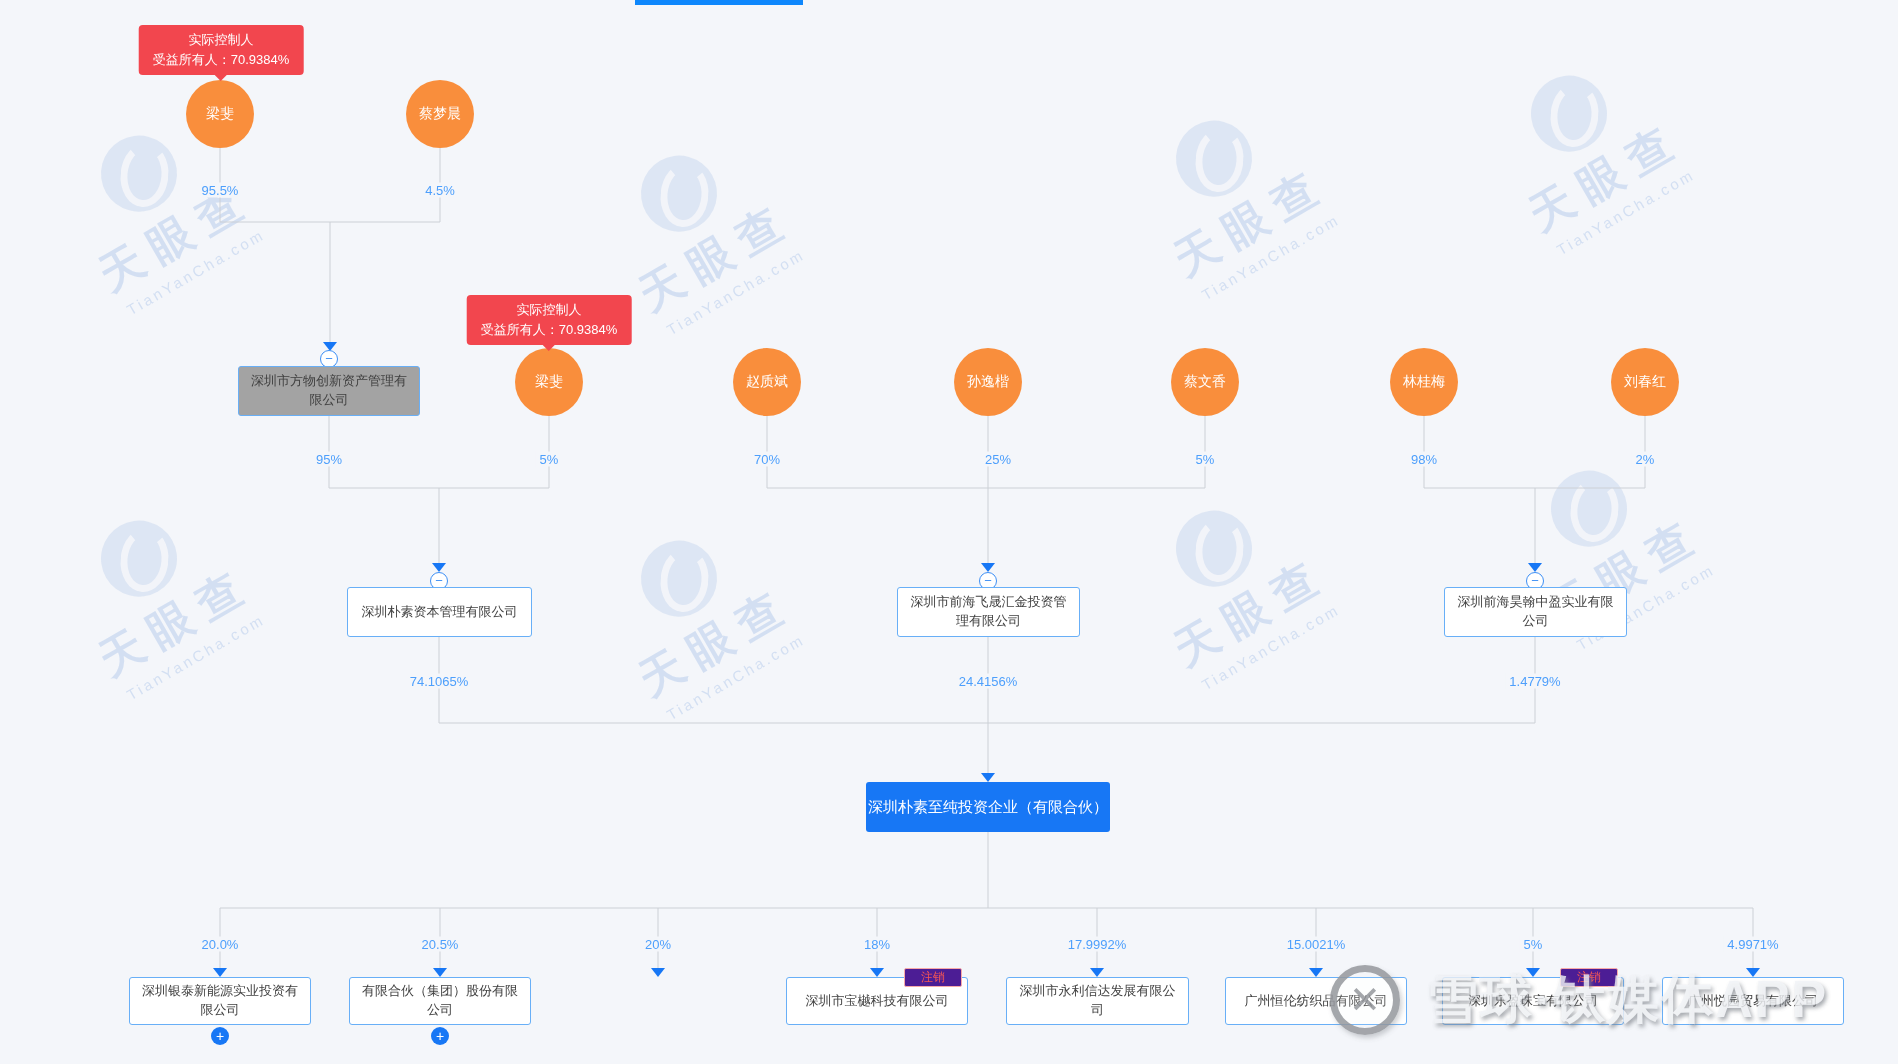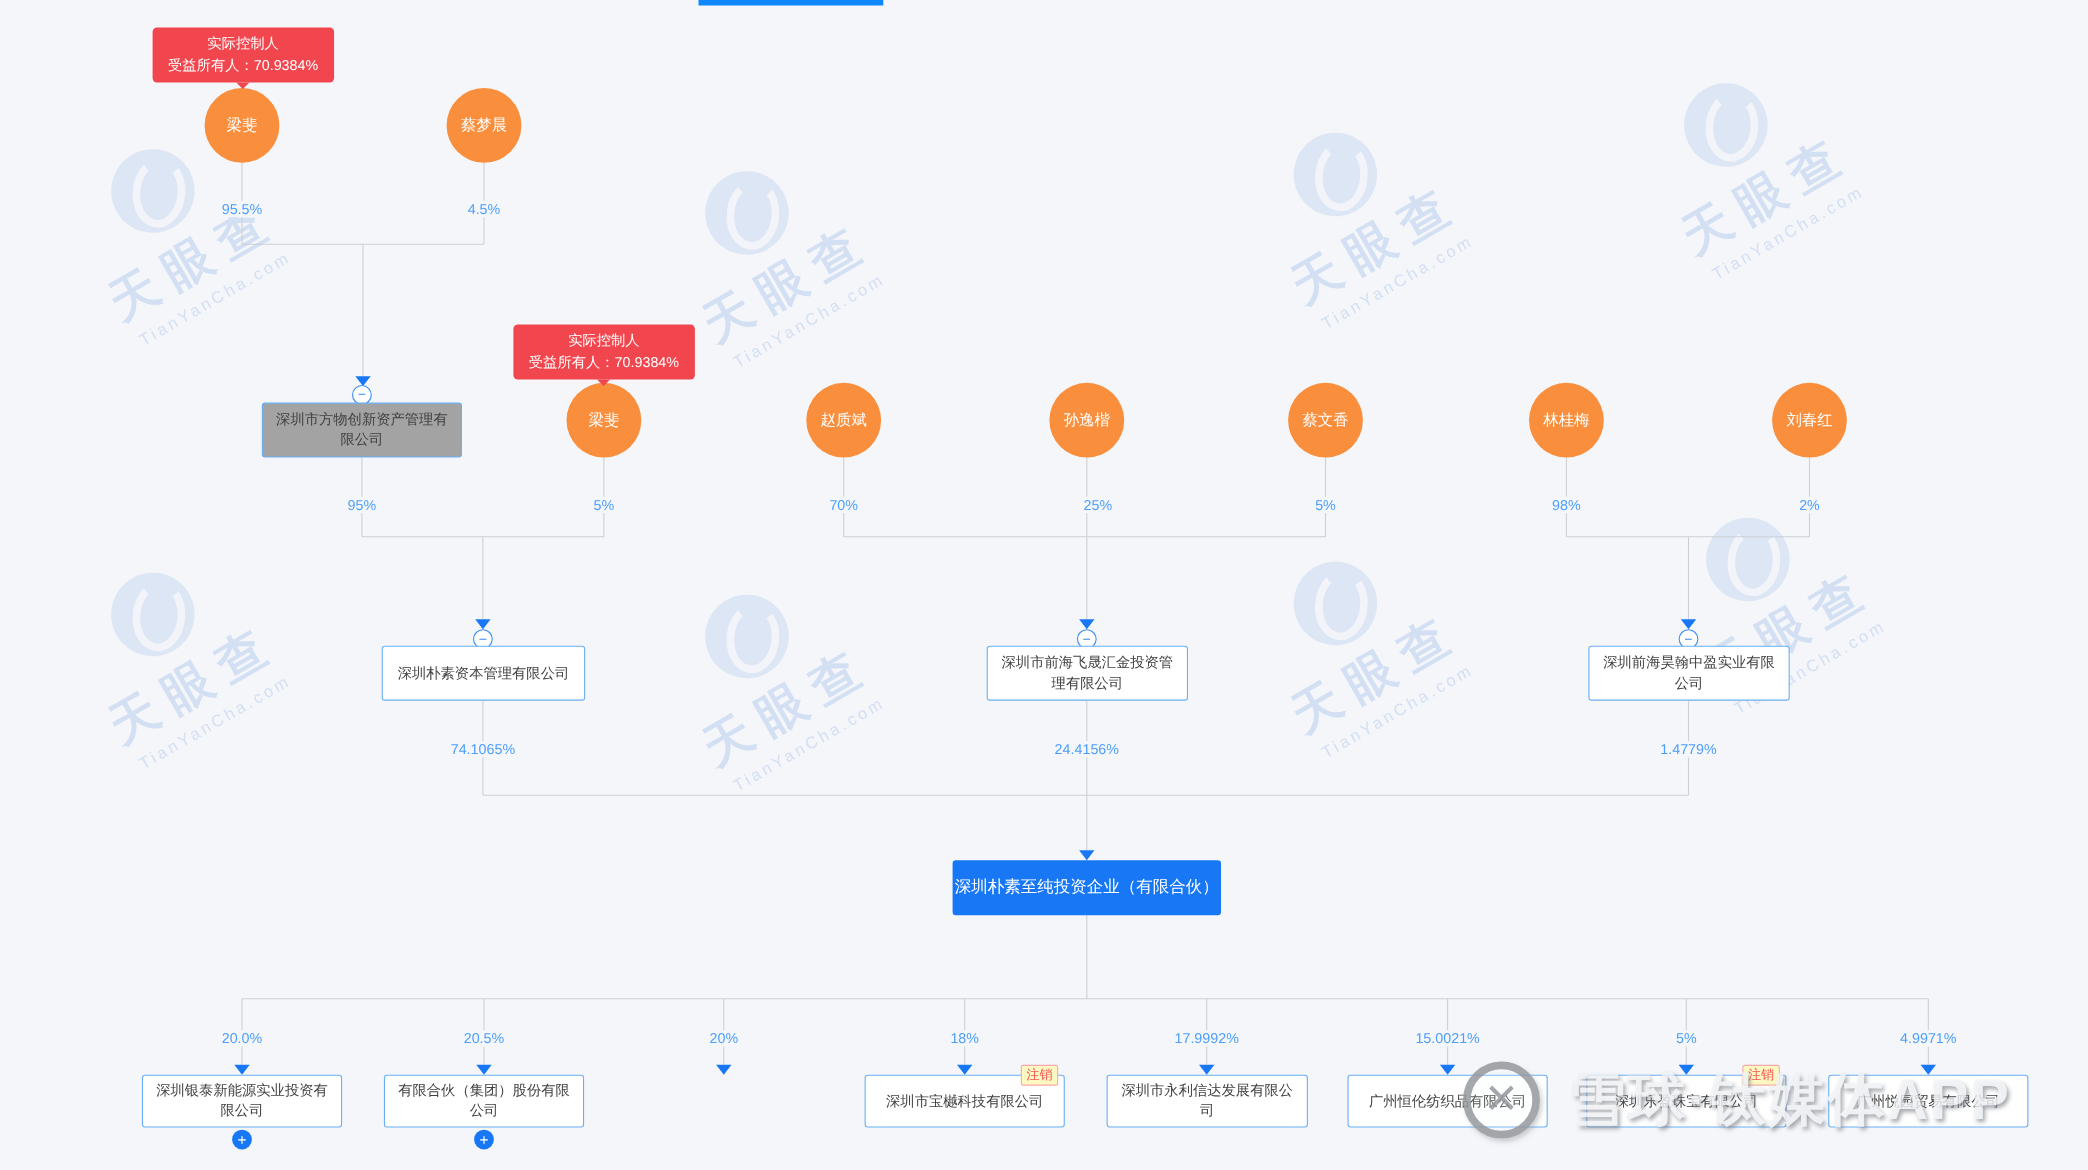--- a/index.html
+++ b/index.html
@@ -25,22 +25,22 @@
           transform:translate(-50%,-50%);z-index:3;cursor:pointer;}
   
   .share{position:absolute;transform:translate(-50%,-50%);color:#4d9ffc;font-size:13px;
          background:#f4f6fa;padding:0 4px;z-index:2;white-space:nowrap;}
   
   .cobox{position:absolute;border:1px solid #68aff7;background:#fff;border-radius:3px;
          color:#414141;font-size:13px;display:flex;align-items:center;justify-content:center;
          text-align:center;line-height:1.45;box-sizing:border-box;padding:3px 8px;z-index:3;cursor:pointer;}
   .cobox.hl{background:#a3a3a3;}
   .cobox.main{background:#1777f5;border:none;color:#ffffff;font-size:15px;white-space:nowrap;z-index:3;}
-  .status-badge{position:absolute;top:-10px;right:5px;background:#fef9c3;border:1px solid #f7a9a9;
-         color:#f25555;font-size:12px;line-height:17px;padding:0 4px;border-radius:2px;z-index:5;}
+  .status-badge{position:absolute;top:-10px;right:5px;background:#4c1d95;border:1px solid #f7a9a9;
+         color:#f25555;font-size:12px;line-height:17px;padding:0 16px;border-radius:2px;z-index:5;}
   
   .ctrl-badge{position:absolute;transform:translateX(-50%);background:#f2464e;color:#fff;
          font-size:13px;text-align:center;padding:5px 14px;border-radius:4px;line-height:1.55;z-index:4;}
   .ctrl-badge:after{content:"";position:absolute;left:50%;bottom:-6px;margin-left:-6px;
          border-left:6px solid transparent;border-right:6px solid transparent;border-top:6px solid #f2464e;}
   
   .minus-btn{position:absolute;width:18px;height:18px;border-radius:50%;background:#fff;
          border:1px solid #3d8ff5;color:#3d8ff5;font-size:13px;line-height:16px;text-align:center;
          transform:translate(-50%,-50%);z-index:3;cursor:pointer;box-sizing:border-box;}
   .plus-btn{position:absolute;width:18px;height:18px;border-radius:50%;background:#1777f5;

